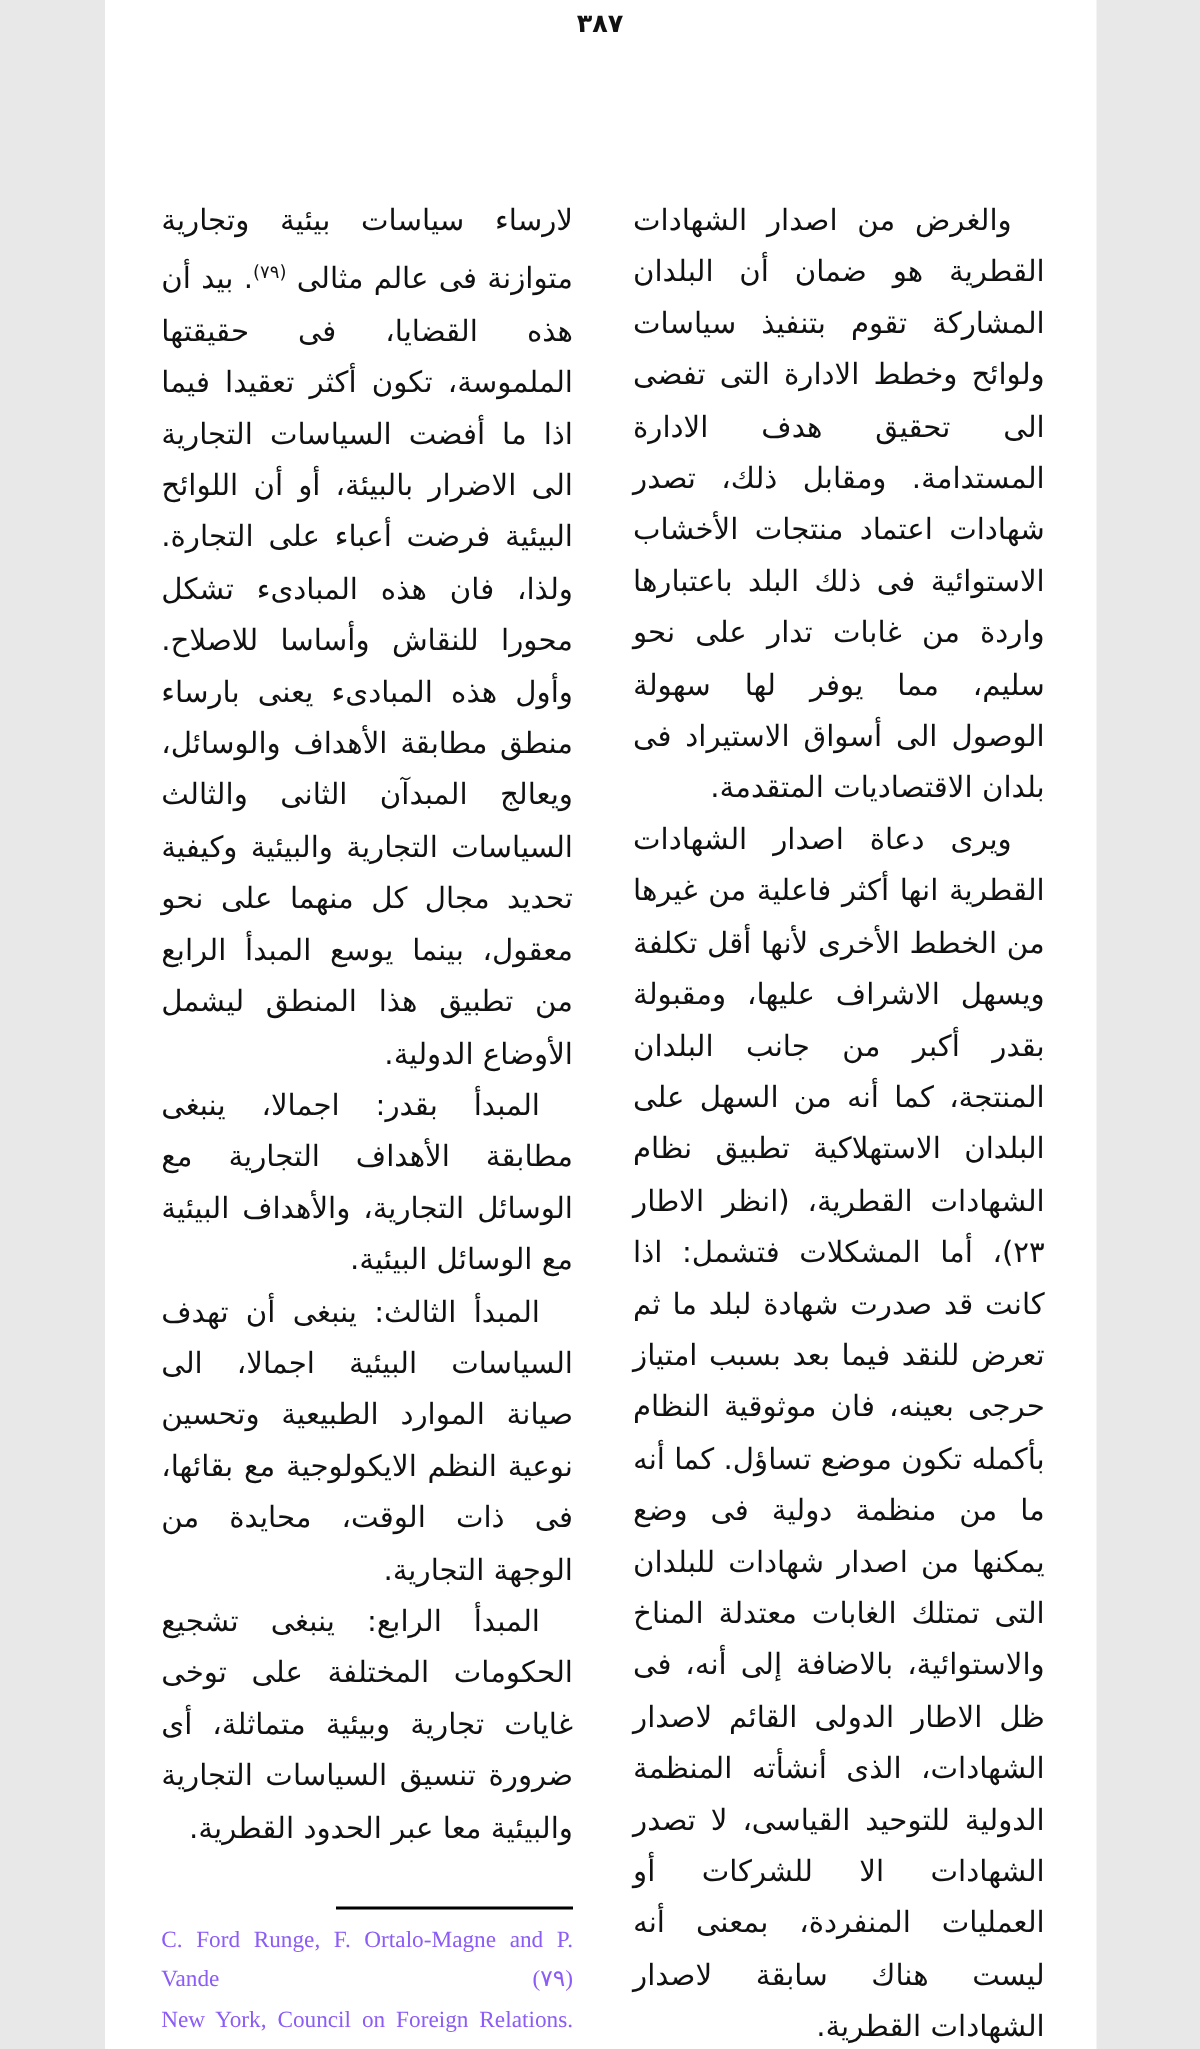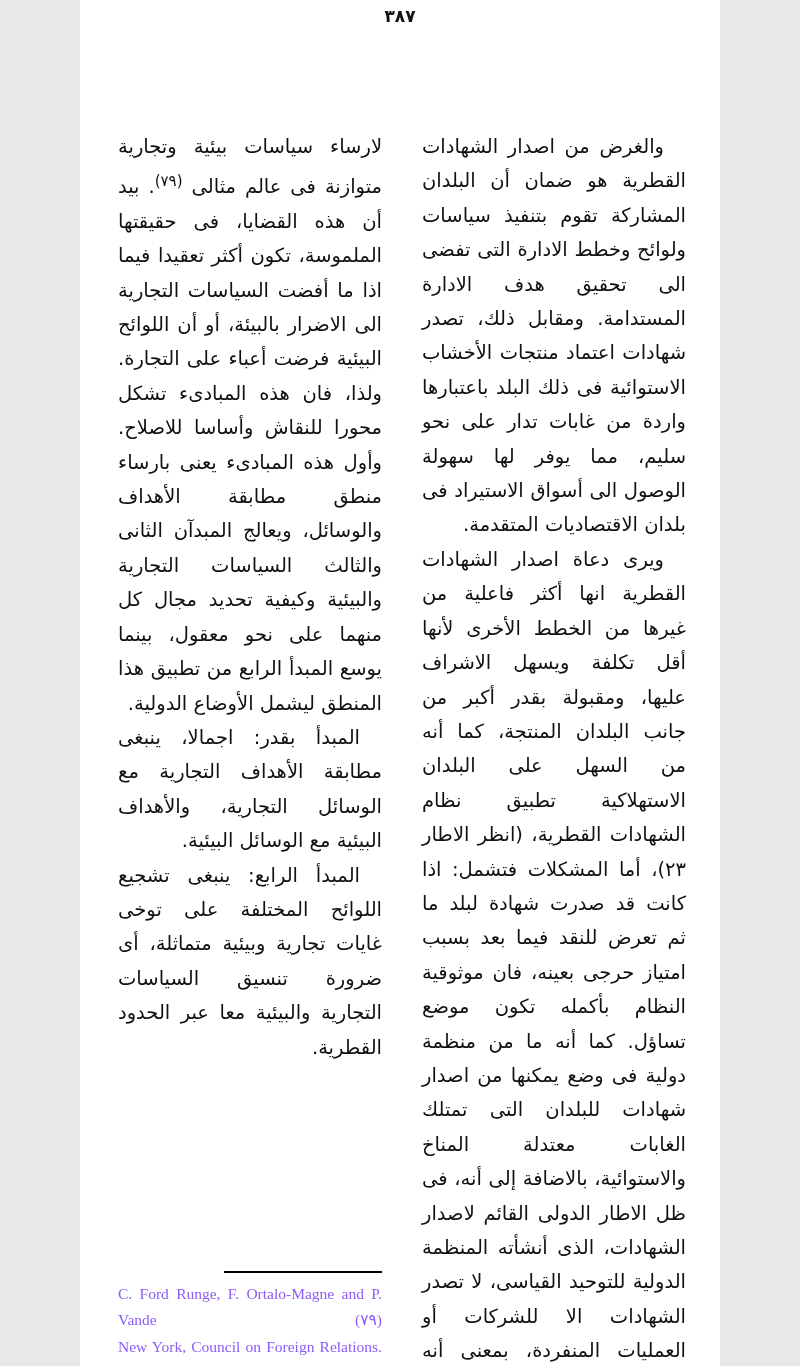--- a/index.html
+++ b/index.html
@@ -5,20 +5,21 @@
   html, body { margin: 0; padding: 0; background: #e8e8e8; }
   .page {
     position: relative;
     width: 640px;
     height: 1366px;
     margin: 0 auto;
     background: #ffffff;
     color: #111111;
     overflow: hidden;
     font-family: "DejaVu Sans", sans-serif;
+    padding-left: 21px;
   }
   .page-number {
     position: absolute;
     top: 6px;
     left: 0;
     width: 100%;
     text-align: center;
     font-size: 17px;
     font-weight: bold;
     letter-spacing: 2px;
@@ -37,21 +38,21 @@
     position: relative;
     flex: 1 1 0;
     direction: rtl;
     text-align: justify;
     font-size: 19.5px;
     line-height: 34.4px;
   }
   .para { margin: 0; }
   .para.indent { text-indent: 22px; }
   .fn-marker {
-    font-size: 15px;
+    font-size: 12px;
     vertical-align: 7px;
     letter-spacing: 0;
   }
   .section-heading {
     margin: 36px 0 10px 0;
     font-size: 22px;
     font-weight: bold;
     text-align: left;
     line-height: 32px;
   }
@@ -91,21 +92,22 @@
       <p class="para indent">والغرض من اصدار الشهادات القطرية هو ضمان أن البلدان المشاركة تقوم بتنفيذ سياسات ولوائح وخطط الادارة التى تفضى الى تحقيق هدف الادارة المستدامة. ومقابل ذلك، تصدر شهادات اعتماد منتجات الأخشاب الاستوائية فى ذلك البلد باعتبارها واردة من غابات تدار على نحو سليم، مما يوفر لها سهولة الوصول الى أسواق الاستيراد فى بلدان الاقتصاديات المتقدمة.</p>
       <p class="para indent">ويرى دعاة اصدار الشهادات القطرية انها أكثر فاعلية من غيرها من الخطط الأخرى لأنها أقل تكلفة ويسهل الاشراف عليها، ومقبولة بقدر أكبر من جانب البلدان المنتجة، كما أنه من السهل على البلدان الاستهلاكية تطبيق نظام الشهادات القطرية، (انظر الاطار ٢٣)، أما المشكلات فتشمل: اذا كانت قد صدرت شهادة لبلد ما ثم تعرض للنقد فيما بعد بسبب امتياز حرجى بعينه، فان موثوقية النظام بأكمله تكون موضع تساؤل. كما أنه ما من منظمة دولية فى وضع يمكنها من اصدار شهادات للبلدان التى تمتلك الغابات معتدلة المناخ والاستوائية، بالاضافة إلى أنه، فى ظل الاطار الدولى القائم لاصدار الشهادات، الذى أنشأته المنظمة الدولية للتوحيد القياسى، لا تصدر الشهادات الا للشركات أو العمليات المنفردة، بمعنى أنه ليست هناك سابقة لاصدار الشهادات القطرية.</p>
       <h2 class="section-heading">ايجاد التوازن بين التجارة والبيئة</h2>
     </div>
 
     <div class="column">
       <p class="para">
         <span>لارساء سياسات بيئية وتجارية متوازنة فى عالم مثالى </span><span class="fn-marker">(٧٩)</span><span>. بيد أن هذه القضايا، فى حقيقتها الملموسة، تكون أكثر تعقيدا فيما اذا ما أفضت السياسات التجارية الى الاضرار بالبيئة، أو أن اللوائح البيئية فرضت أعباء على التجارة. ولذا، فان هذه المبادىء تشكل محورا للنقاش وأساسا للاصلاح. وأول هذه المبادىء يعنى بارساء منطق مطابقة الأهداف والوسائل، ويعالج المبدآن الثانى والثالث السياسات التجارية والبيئية وكيفية تحديد مجال كل منهما على نحو معقول، بينما يوسع المبدأ الرابع من تطبيق هذا المنطق ليشمل الأوضاع الدولية.</span>
       </p>
       <p class="para indent">المبدأ بقدر: اجمالا، ينبغى مطابقة الأهداف التجارية مع الوسائل التجارية، والأهداف البيئية مع الوسائل البيئية.</p>
-      <p class="para indent">المبدأ الرابع: ينبغى تشجيع اللوائح المختلفة على توخى غايات تجارية وبيئية متماثلة، أى ضرورة تنسيق السياسات التجارية والبيئية معا عبر الحدود القطرية.</p>
+      <p class="para indent">المبدأ الثالث: ينبغى أن تهدف السياسات البيئية اجمالا، الى صيانة الموارد الطبيعية وتحسين نوعية النظم الايكولوجية مع بقائها، فى ذات الوقت، محايدة من الوجهة التجارية.</p>
+      <p class="para indent">المبدأ الرابع: ينبغى تشجيع الحكومات المختلفة على توخى غايات تجارية وبيئية متماثلة، أى ضرورة تنسيق السياسات التجارية والبيئية معا عبر الحدود القطرية.</p>
 
       <div class="footnote">
         <div class="footnote-rule"></div>
         <div class="footnote-text">
           <span class="fline">C. Ford Runge, F. Ortalo-Magne and P. Vande (٧٩)</span>
           <span class="fline">New York, Council on Foreign Relations.</span>
         </div>
       </div>
     </div>
 

